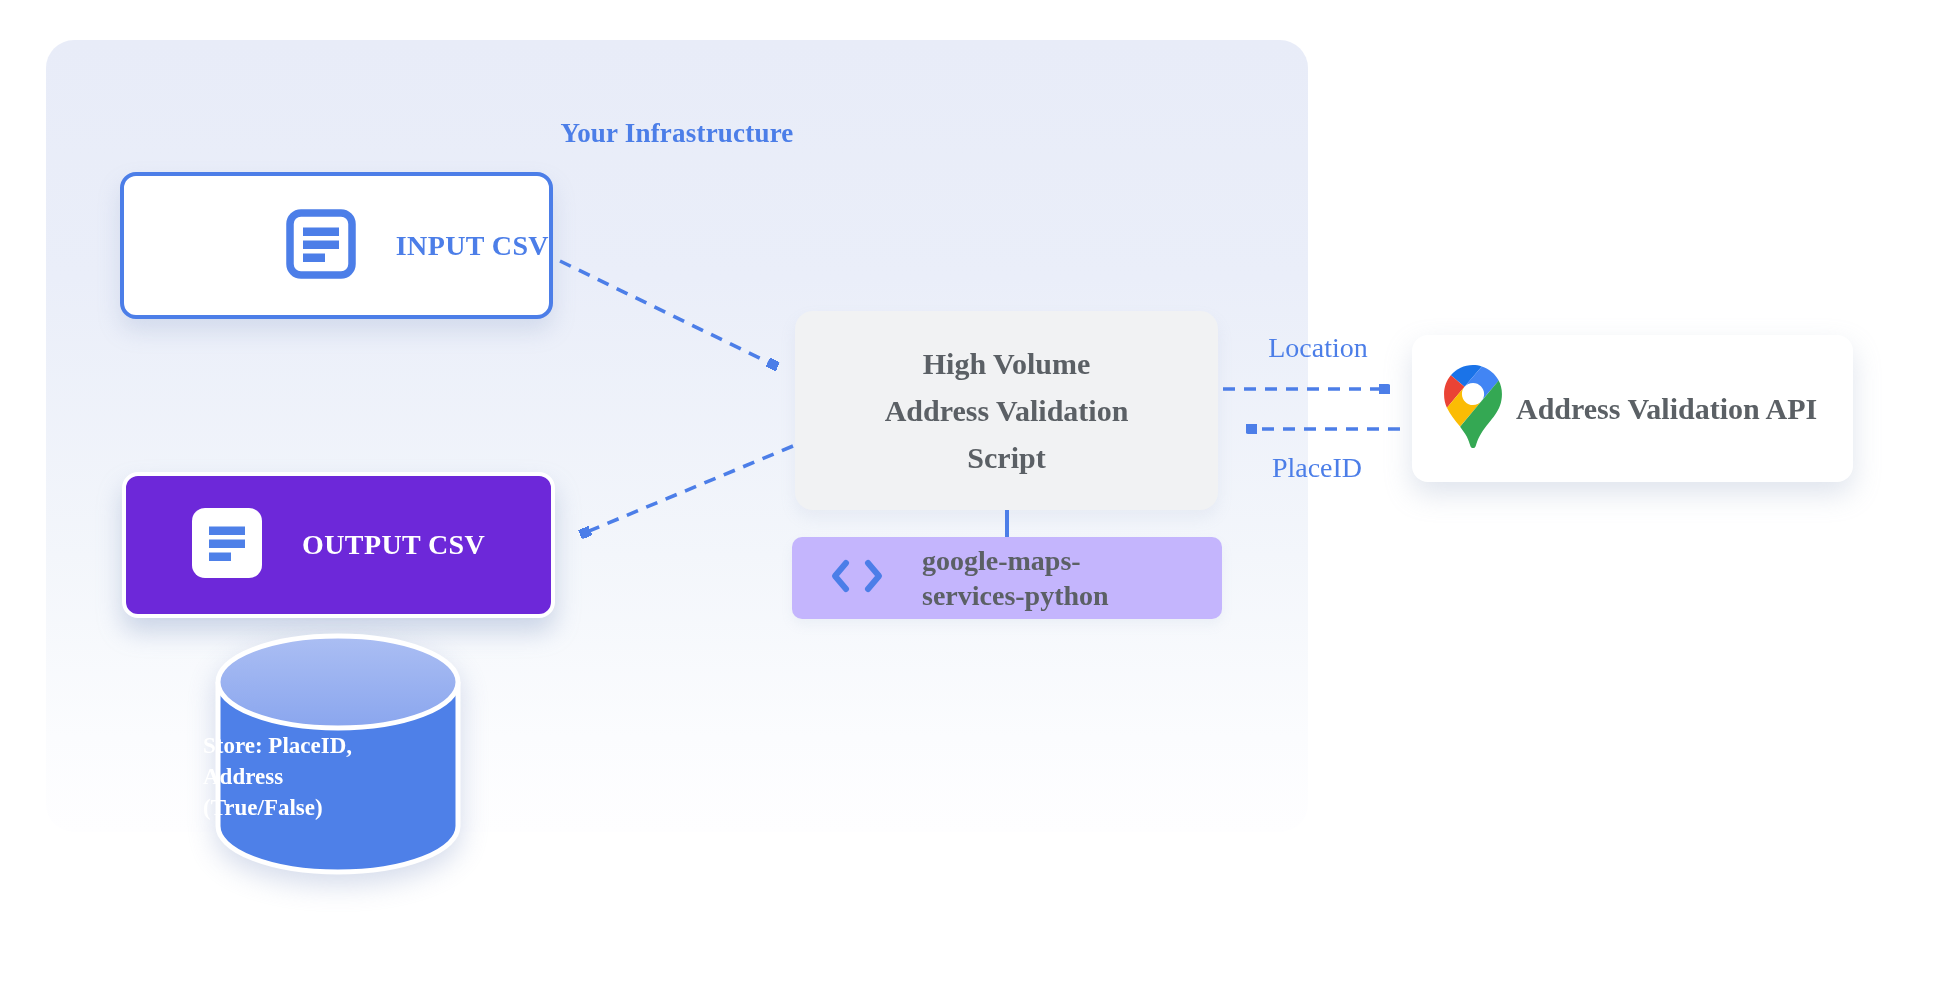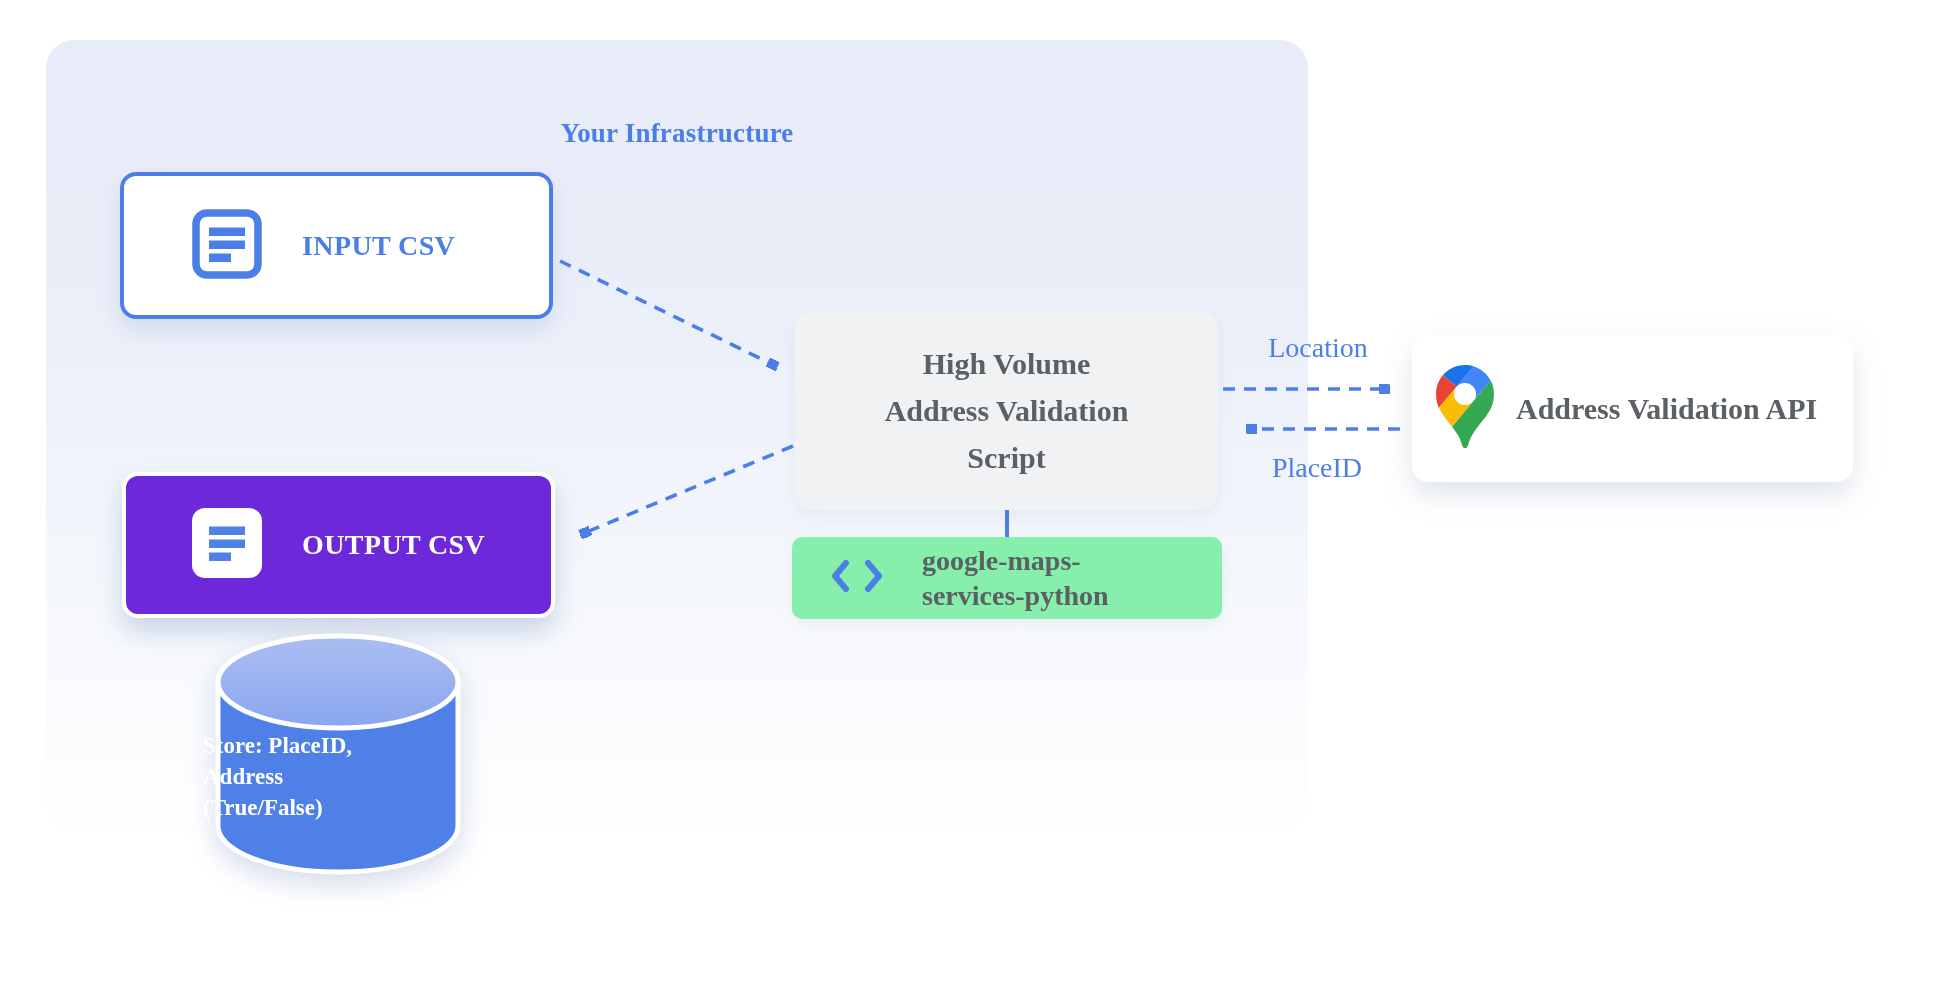--- a/index.html
+++ b/index.html
@@ -28,21 +28,21 @@
   
   .node {
     position: absolute; display: flex; align-items: center;
   }
 
   .input-box {
     left: 120px; top: 172px; width: 433px; height: 147px;
     background: #ffffff;
     border: 4px solid #4c7ee8; border-radius: 16px;
     box-shadow: 0 12px 22px rgba(140, 160, 200, 0.25);
-    padding-left: 68px; gap: 40px;
+    padding-left: 48px; gap: 40px; justify-content: flex-end;
   }
   .input-box .label {
     font-size: 28px; font-weight: bold; color: #4c7ee8; letter-spacing: 0.4px;
   }
 
   .output-box {
     left: 122px; top: 472px; width: 433px; height: 146px;
     background: #6d28d9;
     border: 4px solid #ffffff; border-radius: 16px;
     box-shadow: 0 14px 24px rgba(140, 160, 200, 0.40);
@@ -69,39 +69,39 @@
     background: #f1f2f3; border-radius: 18px;
     box-shadow: 0 8px 16px rgba(150, 165, 195, 0.12);
     flex-direction: column; justify-content: center;
     text-align: center;
     font-size: 30px; font-weight: bold; color: #5b6065; line-height: 47px;
   }
 
   
   .library-box {
     left: 792px; top: 537px; width: 430px; height: 82px;
-    background: #86efac; border-radius: 10px;
+    background: #c4b5fd; border-radius: 10px;
     box-shadow: 0 6px 12px rgba(150, 165, 195, 0.10);
     padding-left: 38px; gap: 38px;
   }
   .library-box .label {
     font-size: 28px; font-weight: bold; color: #5b6065; line-height: 35px;
   }
 
   .connector-line {
     position: absolute; left: 1005px; top: 510px;
     width: 4px; height: 28px; background: #4c7ee8;
   }
 
   
   .api-box {
     left: 1412px; top: 335px; width: 441px; height: 147px;
     background: #ffffff; border-radius: 16px;
     box-shadow: 0 12px 28px rgba(150, 165, 195, 0.30);
-    padding-left: 24px; gap: 22px;
+    padding-left: 32px; gap: 14px;
   }
   .api-box .label {
     font-size: 30px; font-weight: bold; color: #5b6065;
   }
 
   
   .edge-label {
     position: absolute; width: 190px; text-align: center;
     font-size: 28px; color: #4c7ee8;
   }

